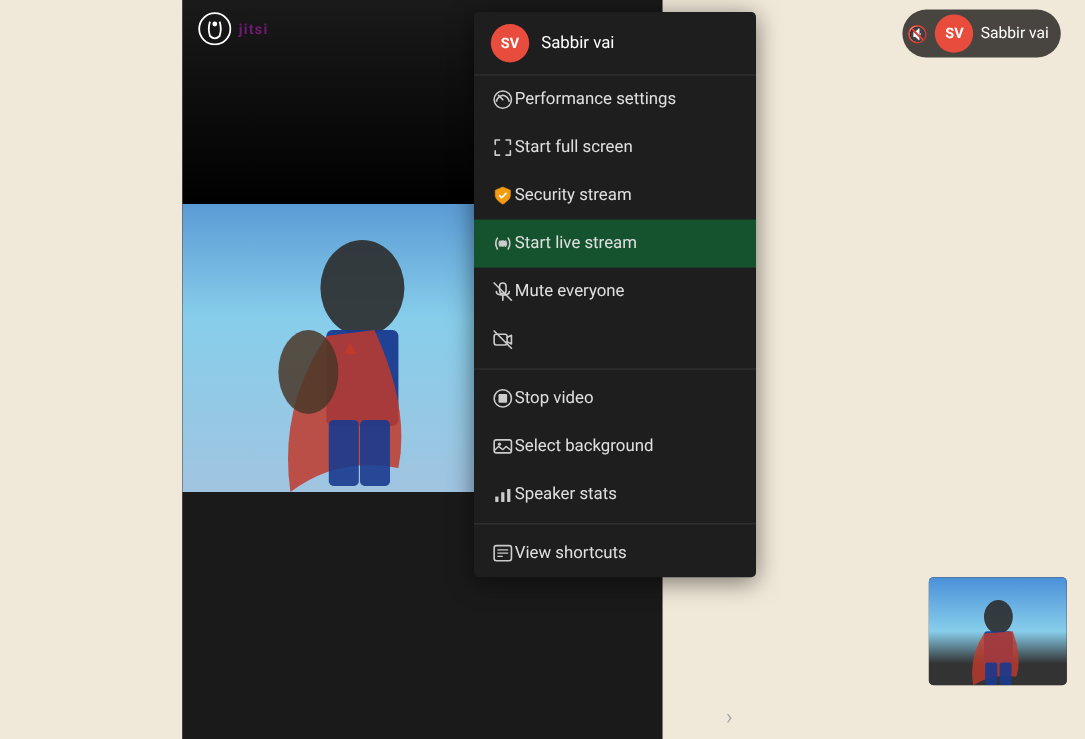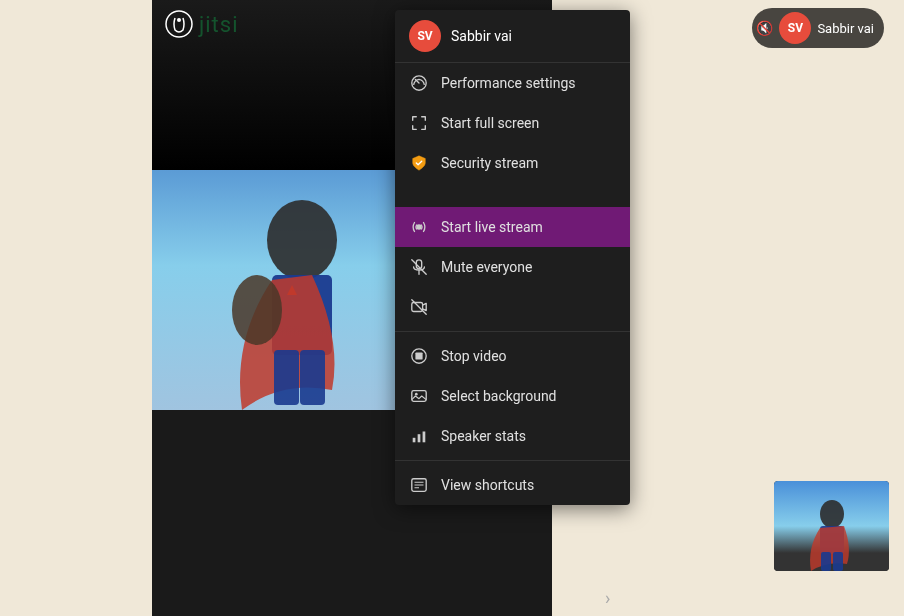--- a/index.html
+++ b/index.html
@@ -61,23 +61,23 @@
       gap: 6px;
       z-index: 10;
     }
 
     .jitsi-icon {
       width: 28px;
       height: 28px;
     }
 
     .jitsi-text {
-      color: #14532d;
-      font-size: 22px;
-      font-weight: 400;
+      color: #701a75;
+      font-size: 12px;
+      font-weight: 700;
       letter-spacing: 1px;
     }
 
     
     .avatar-badge {
       position: absolute;
       top: 8px;
       right: 20px;
       display: flex;
       align-items: center;
@@ -150,29 +150,27 @@
     .menu-user-name {
       color: #fff;
       font-size: 14px;
     }
 
     
     .menu-item {
       display: flex;
       align-items: center;
       padding: 10px 14px;
-      gap: 12px;
       cursor: pointer;
       transition: background 0.15s;
       border-bottom: none;
     }
 
     .menu-item.highlighted {
-      background: #701a75;
-      margin-top: 24px;
+      background: #14532d;
     }
 
     .menu-item-icon {
       width: 20px;
       height: 20px;
       display: flex;
       align-items: center;
       justify-content: center;
       flex-shrink: 0;
       color: #ccc;

